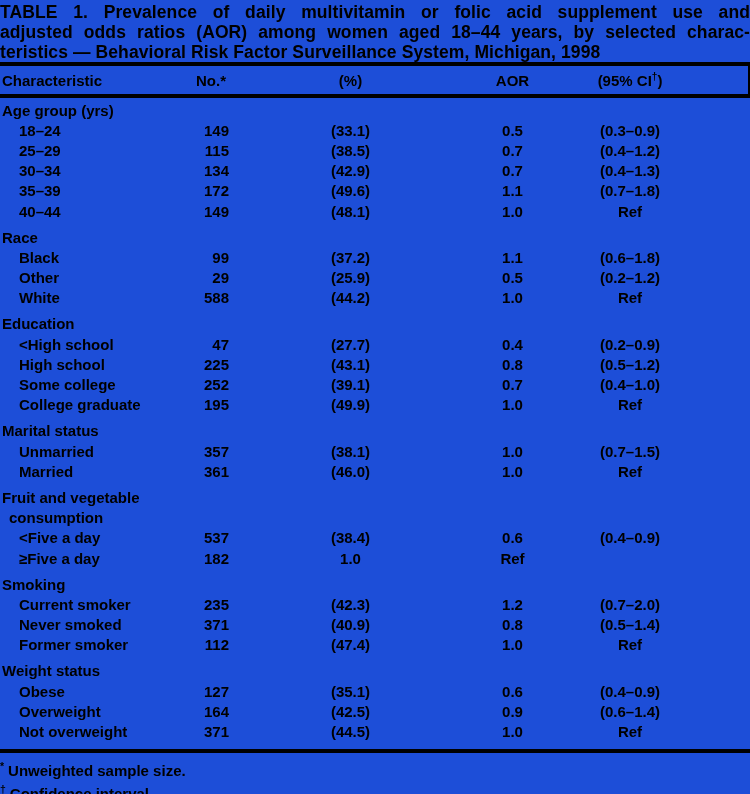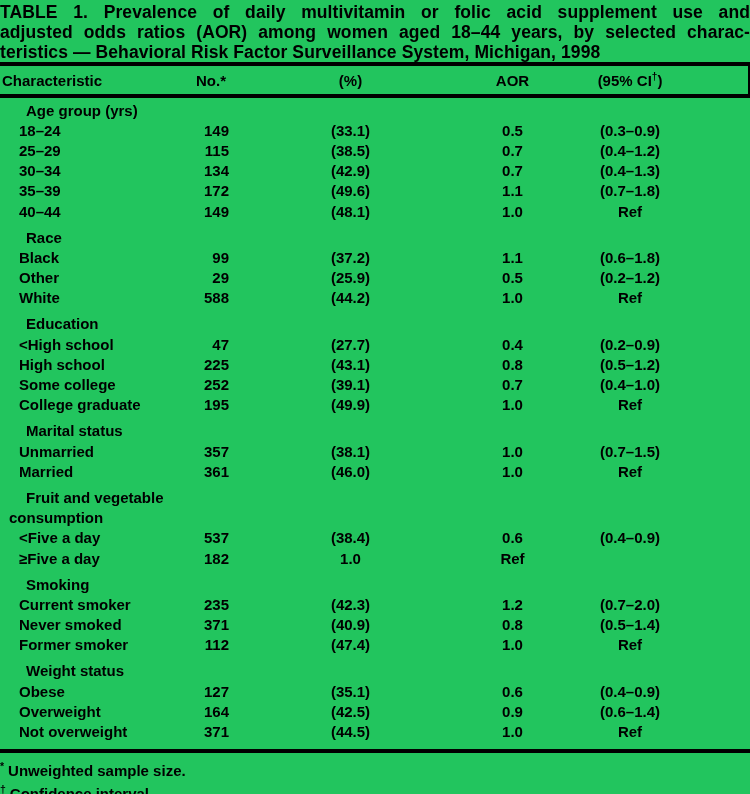--- a/index.html
+++ b/index.html
@@ -1,17 +1,17 @@
 <!DOCTYPE html>
 <html><head>
 <meta charset="utf-8">
 <style>
   html,body{margin:0;padding:0;background:#fff;}
   .page{
-    width:750px;height:794px;background:#22c55e;color:#000000;
+    width:750px;height:794px;background:#1d4ed8;color:#000000;
     font-family:"Liberation Sans","DejaVu Sans",sans-serif;
     font-weight:700;position:relative;overflow:hidden;box-sizing:border-box;
   }
   
   .title{padding-top:2px;font-size:17.5px;line-height:20px;letter-spacing:0.1px;}
   .title .tline{text-align:justify;text-align-last:justify;white-space:normal;}
   .title .tline.last{text-align:right;text-align-last:left;}
   
   .rule{height:4px;background:#000;}
   
@@ -23,21 +23,21 @@
   .tick{position:absolute;right:0;top:0;bottom:0;width:2px;background:#000;}
   
   .c1{padding-left:2px;white-space:nowrap;}
   .c2{text-align:right;padding-right:12px;white-space:nowrap;}
   .c3,.c4,.c5{text-align:center;white-space:nowrap;}
   sup.hdr-sup{font-size:10px;font-weight:700;}
   
   .tbody{font-size:15px;padding-top:2px;}
   .section{margin-top:6px;}
   .section:first-child{margin-top:0;}
-  .shead{height:20.2px;display:flex;align-items:center;padding-left:2px;white-space:nowrap;margin-left:24px;}
+  .shead{height:20.2px;display:flex;align-items:center;padding-left:2px;white-space:nowrap;}
   .shead2{height:20.2px;display:flex;align-items:center;padding-left:9px;white-space:nowrap;}
   .srow{
     display:grid;height:20.2px;align-items:center;
     grid-template-columns:181px 60px 219px 105px 130px 1fr;
   }
   .srow .c1{padding-left:19px;}
   .body-bottom-pad{height:7px;}
   
   .fnotes{padding-top:4px;font-size:15px;line-height:19px;}
   .fn{white-space:nowrap;}

